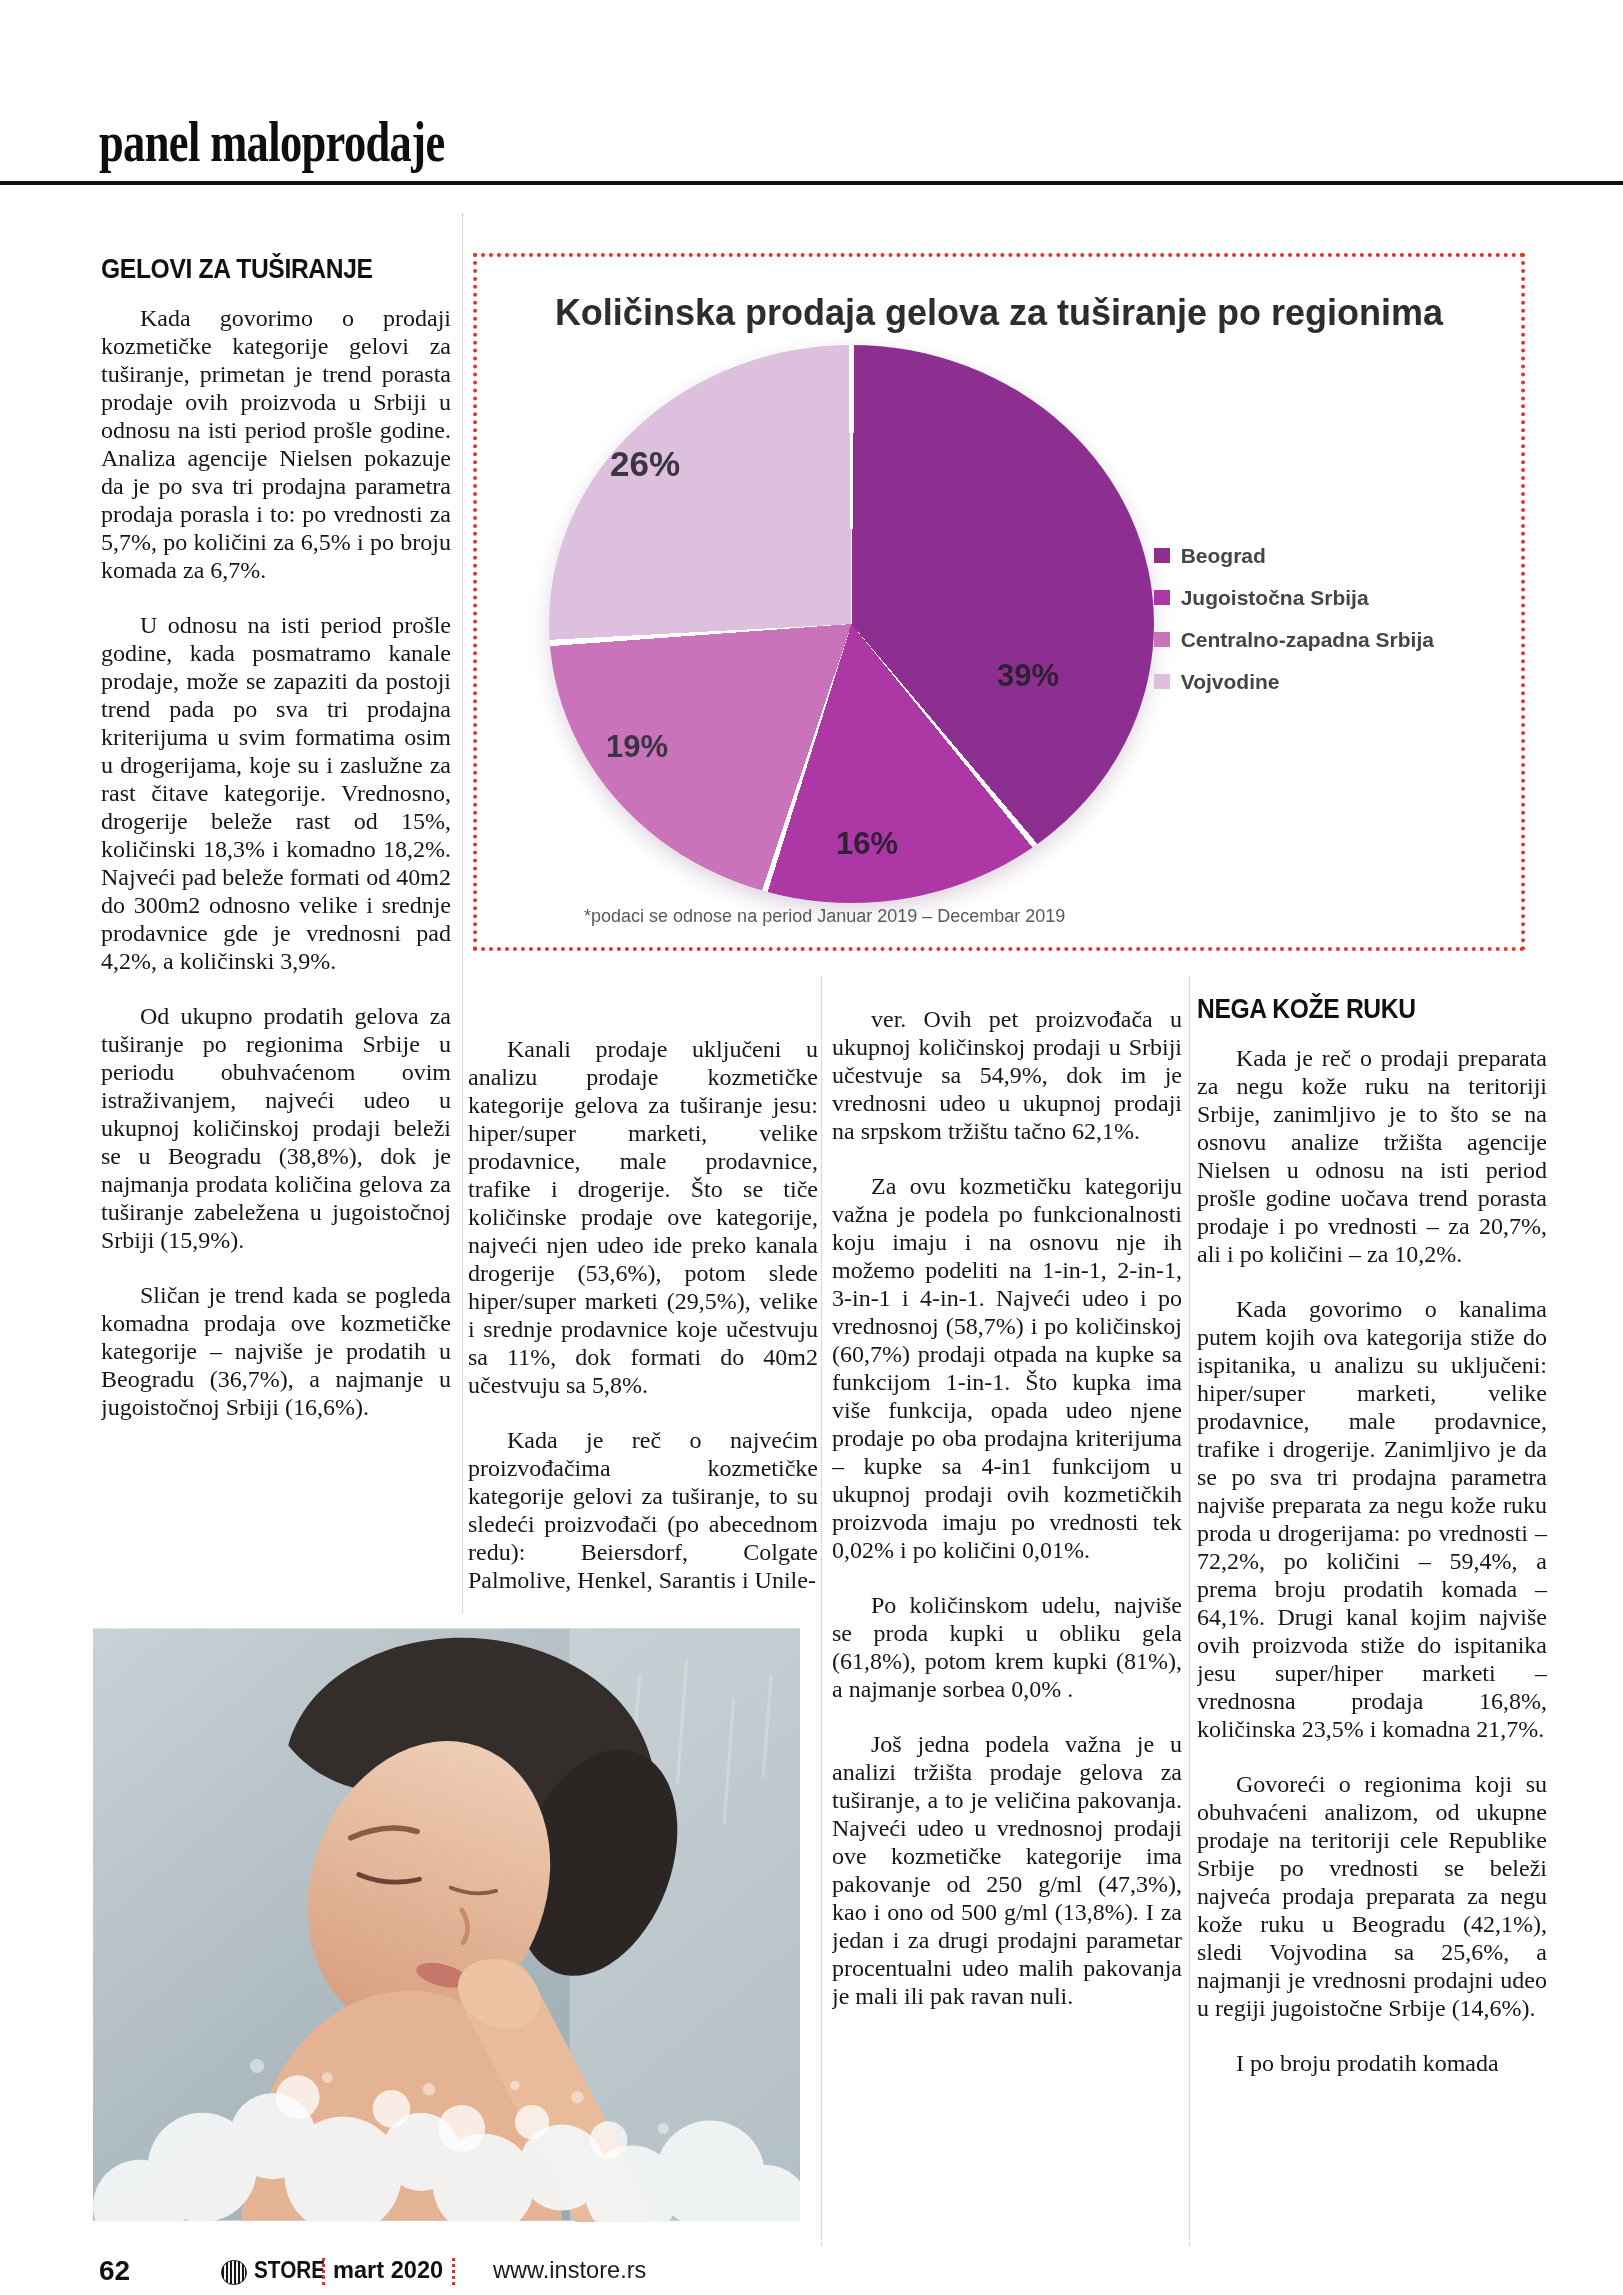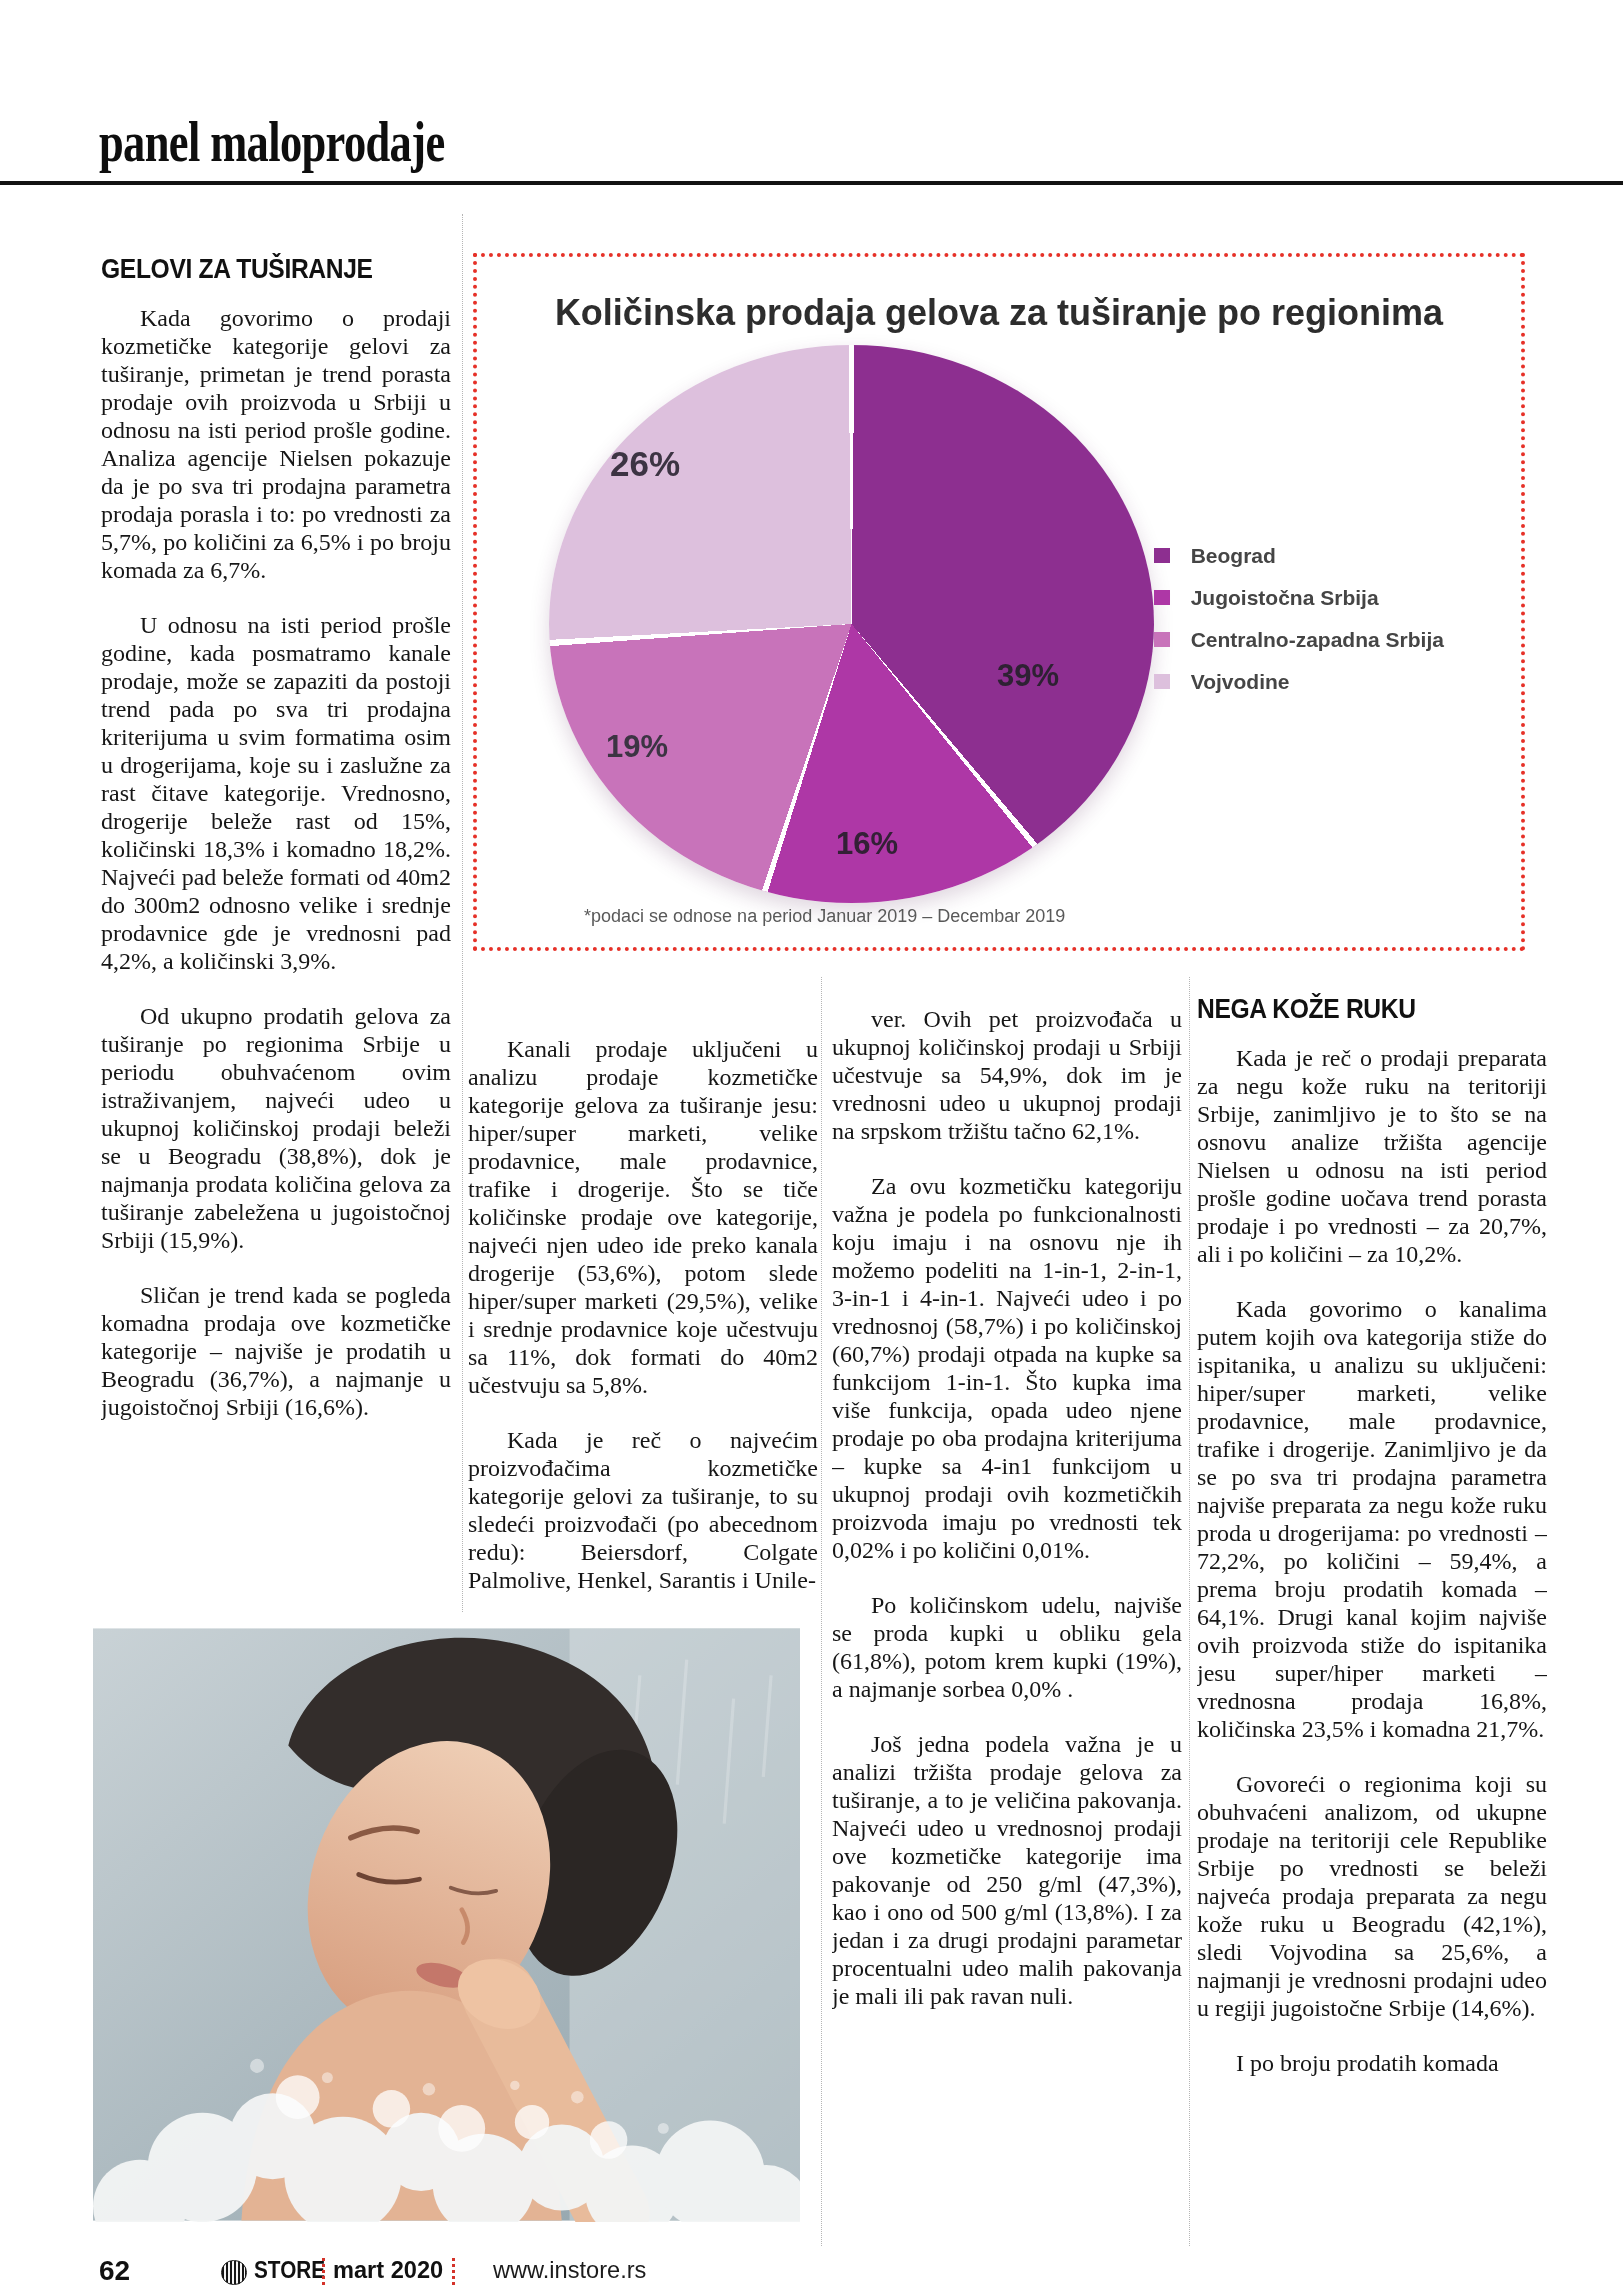--- a/index.html
+++ b/index.html
@@ -37,21 +37,21 @@
   .pie,.pie-seams{position:absolute;left:72px;top:88px;width:605px;height:558px;border-radius:50%;}
   .pie{box-shadow:0 7.9px 20.4px rgba(80,30,80,.18);}
   .pie-seams{pointer-events:none;}
   .pct{position:absolute;transform:translate(-50%,-50%);font-family:"Liberation Sans",sans-serif;
        font-weight:700;color:#3c3443;}
   .pct-a{left:168px;top:207px;font-size:35px;}
   .pct-b{left:551px;top:419px;font-size:31px;color:#2e2133;}
   .pct-c{left:160px;top:490px;font-size:31px;}
   .pct-d{left:390px;top:587px;font-size:31px;color:#332036;}
   .legend{position:absolute;left:677px;top:0;width:346px;height:100%;}
-  .legend-item{position:absolute;left:0;display:flex;align-items:center;gap:21px;height:25px;}
+  .legend-item{position:absolute;left:0;display:flex;align-items:center;gap:11px;height:25px;}
   .legend-item:nth-child(1){top:286px;} .legend-item:nth-child(2){top:328px;}
   .legend-item:nth-child(3){top:370px;} .legend-item:nth-child(4){top:412px;}
   .swatch{width:15.7px;height:15.7px;flex:0 0 15.7px;}
   .legend-label{font-family:"Liberation Sans",sans-serif;font-weight:700;font-size:21px;color:#454545;white-space:nowrap;}
   .chart-footnote{position:absolute;left:107px;top:649px;font-family:"Liberation Sans",sans-serif;
                   font-size:18px;color:#595959;}
 
   
   .photo{position:absolute;left:93px;top:1627px;width:707px;height:595px;overflow:hidden;}
 
@@ -118,21 +118,21 @@
   </div>
 
   <div class="col" id="col2">
     <p>Kanali prodaje uključeni u analizu prodaje kozmetičke kategorije gelova za tuširanje jesu: hiper/super marketi, velike prodavnice, male prodavnice, trafike i drogerije. Što se tiče količinske prodaje ove kategorije, najveći njen udeo ide preko kanala drogerije (53,6%), potom slede hiper/super marketi (29,5%), velike i srednje prodavnice koje učestvuju sa 11%, dok formati do 40m2 učestvuju sa 5,8%.</p>
     <p>Kada je reč o najvećim proizvođačima kozmetičke kategorije gelovi za tuširanje, to su sledeći proizvođači (po abecednom redu): Beiersdorf, Colgate Palmolive, Henkel, Sarantis i Unile-</p>
   </div>
 
   <div class="col" id="col3">
     <p>ver. Ovih pet proizvođača u ukupnoj količinskoj prodaji u Srbiji učestvuje sa 54,9%, dok im je vrednosni udeo u ukupnoj prodaji na srpskom tržištu tačno 62,1%.</p>
     <p>Za ovu kozmetičku kategoriju važna je podela po funkcionalnosti koju imaju i na osnovu nje ih možemo podeliti na 1-in-1, 2-in-1, 3-in-1 i 4-in-1. Najveći udeo i po vrednosnoj (58,7%) i po količinskoj (60,7%) prodaji otpada na kupke sa funkcijom 1-in-1. Što kupka ima više funkcija, opada udeo njene prodaje po oba prodajna kriterijuma – kupke sa 4-in1 funkcijom u ukupnoj prodaji ovih kozmetičkih proizvoda imaju po vrednosti tek 0,02% i po količini 0,01%.</p>
-    <p>Po količinskom udelu, najviše se proda kupki u obliku gela (61,8%), potom krem kupki (19%), a najmanje sorbea 0,0% .</p>
+    <p>Po količinskom udelu, najviše se proda kupki u obliku gela (61,8%), potom krem kupki (81%), a najmanje sorbea 0,0% .</p>
     <p>Još jedna podela važna je u analizi tržišta prodaje gelova za tuširanje, a to je veličina pakovanja. Najveći udeo u vrednosnoj prodaji ove kozmetičke kategorije ima pakovanje od 250 g/ml (47,3%), kao i ono od 500 g/ml (13,8%). I za jedan i za drugi prodajni parametar procentualni udeo malih pakovanja je mali ili pak ravan nuli.</p>
   </div>
 
   <div class="col" id="col4">
     <h2 class="sec-head">NEGA KOŽE RUKU</h2>
     <p>Kada je reč o prodaji preparata za negu kože ruku na teritoriji Srbije, zanimljivo je to što se na osnovu analize tržišta agencije Nielsen u odnosu na isti period prošle godine uočava trend porasta prodaje i po vrednosti – za 20,7%, ali i po količini – za 10,2%.</p>
     <p>Kada govorimo o kanalima putem kojih ova kategorija stiže do ispitanika, u analizu su uključeni: hiper/super marketi, velike prodavnice, male prodavnice, trafike i drogerije. Zanimljivo je da se po sva tri prodajna parametra najviše preparata za negu kože ruku proda u drogerijama: po vrednosti – 72,2%, po količini – 59,4%, a prema broju prodatih komada – 64,1%. Drugi kanal kojim najviše ovih proizvoda stiže do ispitanika jesu super/hiper marketi – vrednosna prodaja 16,8%, količinska 23,5% i komadna 21,7%.</p>
     <p>Govoreći o regionima koji su obuhvaćeni analizom, od ukupne prodaje na teritoriji cele Republike Srbije po vrednosti se beleži najveća prodaja preparata za negu kože ruku u Beogradu (42,1%), sledi Vojvodina sa 25,6%, a najmanji je vrednosni prodajni udeo u regiji jugoistočne Srbije (14,6%).</p>
     <p>I po broju prodatih komada</p>
   </div>

